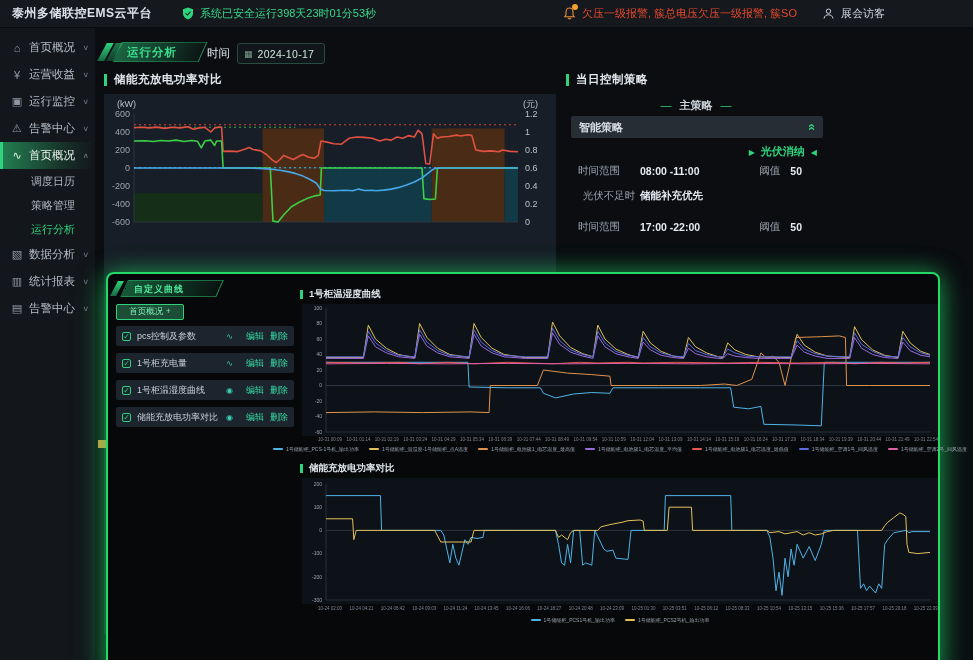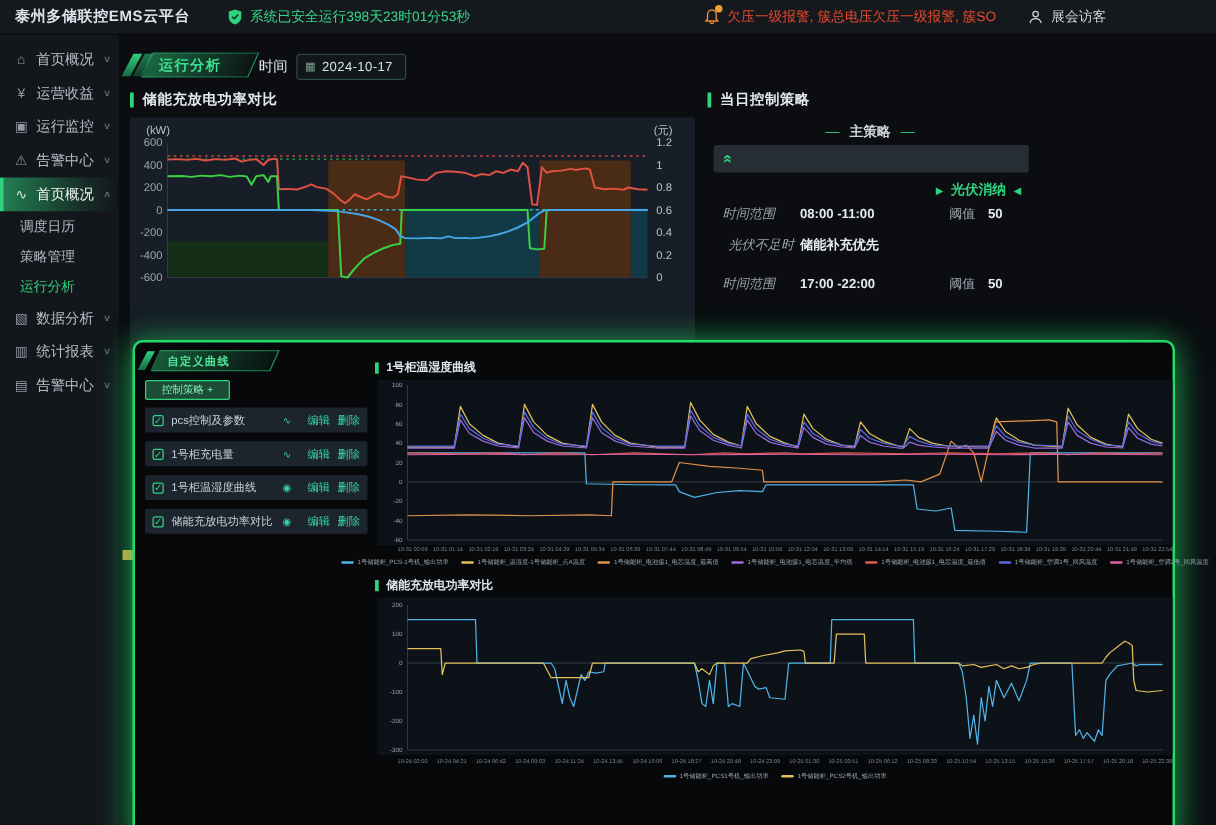--- a/index.html
+++ b/index.html
@@ -20,21 +20,21 @@
 
   
   #sidebar{position:absolute;left:0;top:28px;width:95px;height:632px;background:#13161b;padding-top:6px;}
   .side-item{height:27px;display:flex;align-items:center;padding:0 6px 0 10px;cursor:pointer;color:#b6bec7;font-size:11.5px;}
   .side-item .si{width:14px;font-size:11px;color:#8f98a2;margin-right:5px;text-align:center;}
   .side-item .sl{flex:1;white-space:nowrap;}
   .side-item .sc{font-size:9px;color:#6b7480;transform:scaleY(.8);}
   .side-item.active{background:linear-gradient(90deg,rgba(47,210,125,.55),rgba(47,210,125,.12) 70%,rgba(47,210,125,0));
     border-left:3px solid #2fd27d;padding-left:7px;color:#eef4ee;}
   .side-item.active .si{color:#d9efe2;}
-  .side-child{height:24px;display:flex;align-items:center;padding-left:16px;font-size:11px;color:#aeb6bf;cursor:pointer;}
+  .side-child{height:24px;display:flex;align-items:center;padding-left:31px;font-size:11px;color:#aeb6bf;cursor:pointer;}
   .side-child.cur{color:#2fd27d;}
 
   
   #main{position:absolute;left:95px;top:28px;width:878px;height:632px;}
   .hdr-slash{position:absolute;width:7px;height:18px;background:linear-gradient(180deg,#2fd27d,#176942);transform:skewX(-28deg);}
   #tab-run{position:absolute;left:22px;top:14px;width:86px;height:20px;transform:skewX(-24deg);
     background:linear-gradient(90deg,rgba(47,210,125,.45),rgba(47,210,125,.04));border:1px solid rgba(47,210,125,.35);}
   #tab-run-label{position:absolute;left:32px;top:17px;font-size:11.5px;color:#3ae08e;font-weight:bold;letter-spacing:1px;}
   #time-label{position:absolute;left:112px;top:18px;font-size:11.5px;color:#e2e7ec;}
   #date-box{position:absolute;left:142px;top:15px;width:88px;height:21px;background:#10161a;border:1px solid #2b4a41;
@@ -50,21 +50,21 @@
   #chart0{position:absolute;left:0px;top:2px;width:452px;height:132px;}
   #grp-title{position:absolute;left:471px;top:70px;width:260px;text-align:center;font-size:11px;color:#cdd5dc;font-weight:bold;}
   #grp-title .dash{color:#2fd27d;font-weight:normal;margin:0 8px;}
   #smart-bar{position:absolute;left:476px;top:88px;width:252px;height:22px;background:#262d35;border-radius:2px;
     display:flex;align-items:center;padding:0 8px;}
   #smart-bar .st{flex:1;font-size:11px;color:#d8dee5;font-weight:bold;}
   #smart-bar .collapse{color:#2fd27d;font-size:13px;font-weight:bold;transform:rotate(90deg);cursor:pointer;line-height:10px;}
   #mode-row{position:absolute;left:476px;top:116px;width:252px;text-align:right;font-size:11px;color:#2fd27d;font-weight:bold;}
   #mode-row .arr{font-size:8px;margin:0 6px;}
   .cp-row{position:absolute;left:483px;width:250px;display:flex;font-size:10.5px;align-items:center;}
-  .cp-row .k{color:#9aa3ad;width:62px;font-style:italic;}
+  .cp-row .k{color:#9aa3ad;width:62px;}
   .cp-row .v{color:#e6ebf0;font-weight:bold;}
   .cp-row .k2{color:#9aa3ad;margin-left:auto;margin-right:10px;}
   .cp-row .v2{color:#e6ebf0;font-weight:bold;margin-right:26px;}
   #orange-sq{position:absolute;left:3px;top:412px;width:9px;height:8px;background:#e09a3d;}
 
   
   #modal{position:absolute;left:106px;top:228px;width:834px;height:414px;background:#06080a;
     border:2px solid #24d968;border-bottom-width:9px;border-radius:8px 8px 26px 26px;
     box-shadow:0 0 22px rgba(36,217,104,.5),0 10px 34px rgba(36,217,104,.4);margin-top:44px;}
   #m-tab{position:absolute;left:16px;top:6px;width:96px;height:17px;transform:skewX(-24deg);
@@ -218,20 +218,21 @@
     </div>
 
     <div class="sec-title" style="left:471px;top:44px;">
       <span class="bar"></span>
       <span class="tx">当日控制策略</span>
     </div>
     <div id="grp-title">
       <span class="dash">—</span><span>主策略</span><span class="dash">—</span>
     </div>
     <div id="smart-bar">
+      <span class="st">智能策略</span>
       <span class="collapse">«</span>
     </div>
     <div id="mode-row">
       <span class="arr">▶</span><span>光伏消纳</span><span class="arr">◀</span>
     </div>
     <div class="cp-row" style="top:136px;">
       <span class="k">时间范围</span>
       <span class="v">08:00 -11:00</span>
       <span class="k2">阈值</span>
       <span class="v2">50</span>
@@ -248,21 +249,21 @@
       <span class="k2">阈值</span>
       <span class="v2">50</span>
     </div>
     <div id="orange-sq"></div>
   </div>
 
   <div id="modal">
     <div id="m-tab-slash"></div>
     <div id="m-tab"></div>
     <div id="m-tab-label">自定义曲线</div>
-    <div id="m-add">控制策略 +</div>
+    <div id="m-add">首页概况 +</div>
 
     <div class="m-row" style="top:52px;">
       <span class="cb">✓</span>
       <span class="ml">pcs控制及参数</span>
       <span class="mi">∿</span>
       <span class="me">编辑</span>
       <span class="md">删除</span>
     </div>
     <div class="m-row" style="top:79px;">
       <span class="cb">✓</span>

